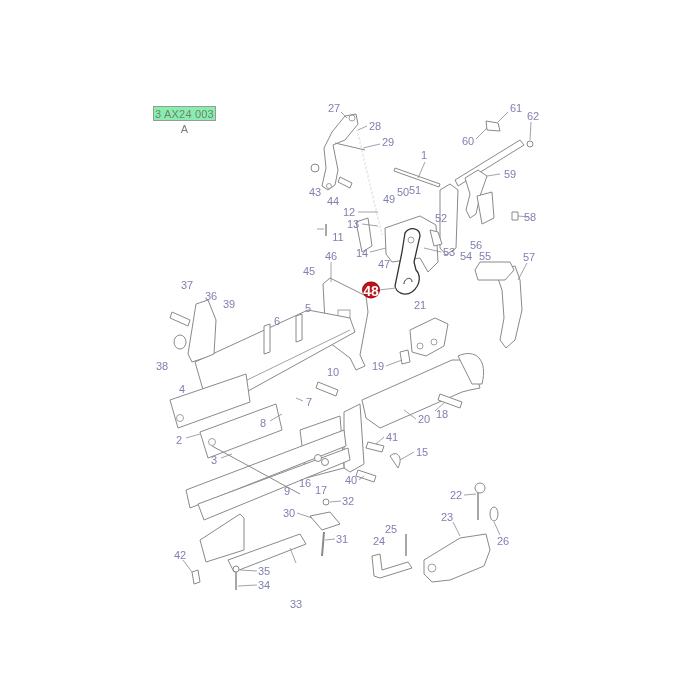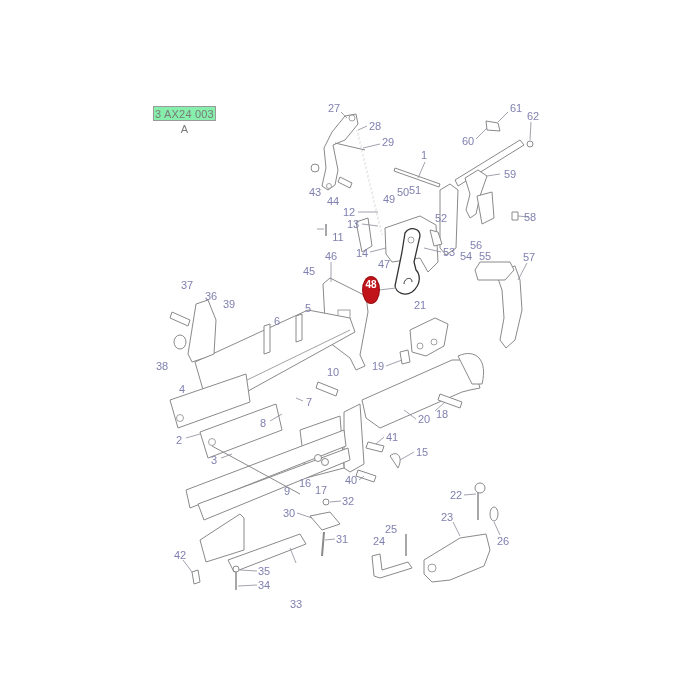--- a/index.html
+++ b/index.html
@@ -1,21 +1,21 @@
 <!DOCTYPE html>
 <html><head>
 <meta charset="utf-8">
 <style>
   html, body { margin:0; padding:0; background:#ffffff; }
   body { width:700px; height:700px; position:relative; overflow:hidden; font-family:"Liberation Sans", sans-serif; }
   #stage { position:absolute; left:0; top:0; width:700px; height:700px; }
   svg.art { position:absolute; left:0; top:0; width:700px; height:700px; }
   .ref-box { position:absolute; left:153px; top:106px; width:63px; height:15px; border:1px solid #9a9a9a; font-size:11px; color:#7a7a7a; line-height:15px; text-align:center; box-sizing:border-box; background:#86efac; letter-spacing:0.2px; }
   .callout { position:absolute; font-size:11px; color:#8080b0; line-height:11px; white-space:nowrap; transform:translate(-50%,-50%); }
-  .callout.hl { width:16px; height:26px; border-radius:50%; background:#c0141a; color:#fff; font-weight:bold; font-size:10px; line-height:16px; text-align:center; box-shadow:0 0 0 1px #9a0f13; }
+  .callout.hl { width:16px; height:15px; border-radius:50%; background:#c0141a; color:#fff; font-weight:bold; font-size:14px; line-height:16px; text-align:center; box-shadow:0 0 0 1px #9a0f13; }
   .part { fill:#ffffff; stroke:#8a8a8a; stroke-width:1; stroke-linejoin:round; }
   .partd { fill:#ffffff; stroke:#333; stroke-width:1.3; }
   .leader { stroke:#8a8a9a; stroke-width:0.8; fill:none; }
   .hole { fill:#fff; stroke:#8a8a8a; stroke-width:0.8; }
 </style>
 </head>
 <body>
 
 <div id="stage">
 

